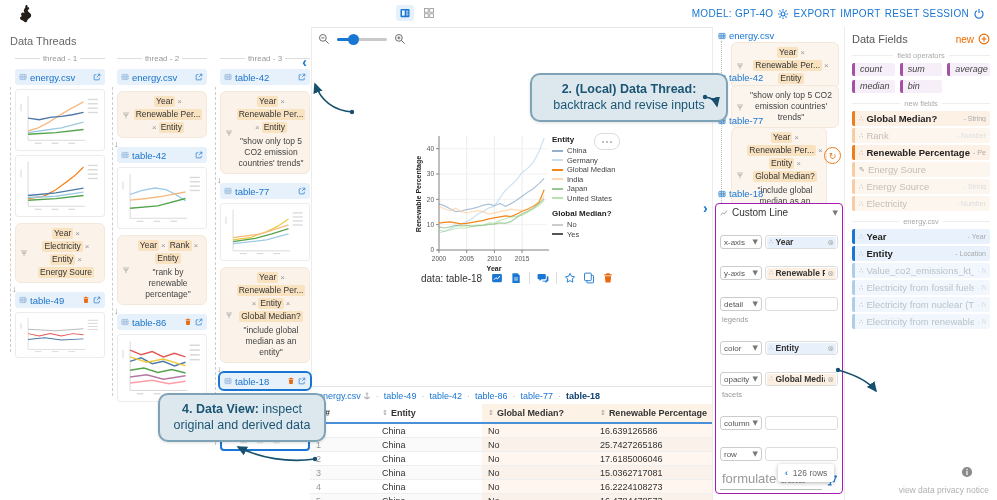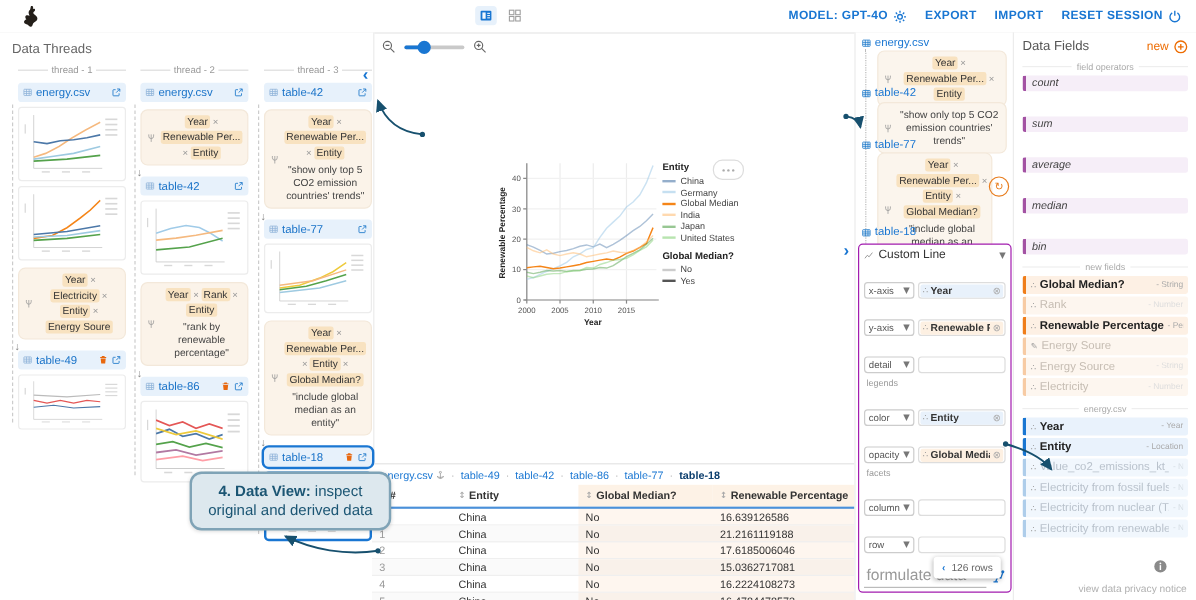--- a/index.html
+++ b/index.html
@@ -9,22 +9,22 @@
   .ic{width:12px;height:12px;flex:none}
   .ic8{width:8px;height:8px;flex:none}
 
   
   .topbar{position:absolute;left:0;top:0;width:997px;height:27px;background:#fff;
     border-bottom:1px solid #e6e6e6;display:flex;align-items:center;}
   .logo{margin-left:15px;width:22px;height:22px}
   .view-toggles{position:absolute;left:396px;top:5px;display:flex;gap:6px;align-items:center}
   .tgl{width:18px;height:16px;display:flex;align-items:center;justify-content:center;border-radius:3px}
   .tgl.sel{background:#e7f1fb}
-  .top-right{margin-left:auto;margin-right:12px;display:flex;align-items:center;gap:15px;
-    color:#1976d2;font-weight:bold;font-size:10px;letter-spacing:.3px}
+  .top-right{margin-left:auto;margin-right:12px;display:flex;align-items:center;gap:4px;
+    color:#1976d2;font-weight:normal;font-size:10px;letter-spacing:.3px}
   .top-btn{display:flex;align-items:center;gap:4px;cursor:pointer;color:#1976d2}
 
   
   .threads{position:absolute;left:0;top:27px;width:311px;height:473px;background:#fff;
     border-right:1px solid #ececec;}
   .threads-title{position:absolute;left:10px;top:8px;font-size:11px;color:#666}
   .collapse{position:absolute;right:4px;top:30px;color:#1976d2;font-size:14px;font-weight:bold;cursor:pointer;line-height:10px}
   .tcol{position:absolute;top:24px;width:97px;padding-left:7px;box-sizing:border-box;display:flex;flex-direction:column}
   .tcol::before{content:"";position:absolute;left:2px;top:36px;bottom:6px;border-left:1px dashed #ccc}
   .tc1{left:8px}.tc2{left:110px}.tc3{left:213px}
@@ -137,21 +137,21 @@
   .formulate .fin{flex:1;border-bottom:1px solid #bbb;font-size:13px;color:#999;padding:2px 2px 3px}
 
   
   .fields{position:absolute;left:845px;top:27px;width:152px;height:473px;background:#fff;
     box-sizing:border-box;padding:6px 7px}
   .df-head{display:flex;align-items:center;gap:4px}
   .df-title{flex:1;font-size:11px;color:#555}
   .df-new{font-size:10px;color:#ed6c02}
   .df-div{display:flex;align-items:center;gap:4px;font-size:7.5px;color:#aaa;margin:6px 0 3px;white-space:nowrap}
   .df-div::before,.df-div::after{content:"";flex:1;border-top:1px solid #eee}
-  .ops{display:grid;grid-template-columns:1fr;gap:21px 5px}
+  .ops{display:grid;grid-template-columns:1fr 1fr 1fr;gap:4px 5px}
   .op-chip{height:13px;background:#f6eef8;border-left:3px solid #a352a3;border-radius:2px;
     font-size:9px;font-style:italic;color:#444;padding-left:5px;line-height:13px;cursor:grab}
   .df-item{height:15px;margin-bottom:2px;border-radius:2px;display:flex;align-items:center;gap:3px;
     padding:0 4px;cursor:grab}
   .df-item .fnm{white-space:nowrap;overflow:hidden;font-size:9.5px;flex:none;max-width:108px}
   .df-item .fty{font-size:7px;color:#aaa;white-space:nowrap;overflow:hidden;flex:1;text-align:right}
   .df-item.orange.on{background:#fdf0e4;border-left:3px solid #ef7d1a}
   .df-item.orange.on .fnm{font-weight:bold;color:#222}
   .df-item.orange.off{background:#fdf6ef;border-left:3px solid #f7cba4}
   .df-item.orange.off .fnm{color:#c6bdb3}
@@ -709,20 +709,43 @@
         <span>Yes</span>
       </div>
     </div>
   <div class="dots-btn">
       <i></i>
       <i></i>
       <i></i>
     </div>
   <span class="chev-r">›</span>
 
+  <div class="datarow">
+    <span class="lbl">data: table-18</span>
+    <svg class="ic act" style="color:#1976d2">
+        <use href="#i-chartbox"></use>
+      </svg>
+    <svg class="ic act" style="color:#1976d2">
+        <use href="#i-doc"></use>
+      </svg>
+    <span class="isep"></span>
+    <svg class="ic act" style="color:#1976d2">
+        <use href="#i-comment"></use>
+      </svg>
+    <span class="isep"></span>
+    <svg class="ic act" style="color:#1976d2">
+        <use href="#i-star"></use>
+      </svg>
+    <svg class="ic act" style="color:#1976d2">
+        <use href="#i-copy"></use>
+      </svg>
+    <svg class="ic act" style="color:#e8680f">
+        <use href="#i-trash"></use>
+      </svg>
+  </div>
 
   <div class="dataview">
     <div class="tabs" id="tabs">
         <span class="tab">energy.csv<svg class="ic8" style="color: rgb(153, 153, 153);">
             <use href="#i-anchor"></use>
           </svg></span>
         <span class="tab-sep">·</span>
         <span class="tab">table-49</span>
         <span class="tab-sep">·</span>
         <span class="tab">table-42</span>
@@ -760,21 +783,21 @@
           <div class="td w0 idx">0</div>
           <div class="td w1">China</div>
           <div class="td w2 der">No</div>
           <div class="td w3 der">16.639126586</div>
           <div class="td w4">2000</div>
         </div>
         <div class="trow odd">
           <div class="td w0 idx">1</div>
           <div class="td w1">China</div>
           <div class="td w2 der">No</div>
-          <div class="td w3 der">21.2161119188</div>
+          <div class="td w3 der">25.7427265186</div>
           <div class="td w4">2001</div>
         </div>
         <div class="trow">
           <div class="td w0 idx">2</div>
           <div class="td w1">China</div>
           <div class="td w2 der">No</div>
           <div class="td w3 der">17.6185006046</div>
           <div class="td w4">2002</div>
         </div>
         <div class="trow odd">
@@ -1046,20 +1069,21 @@
           <span class="fty">- Number</span>
         </div>
         <div class="df-item blue off">
           <span class="tdots">∴</span>
           <span class="fnm">Electricity from renewables ...</span>
           <span class="fty">- Number</span>
         </div>
       </div>
   </div>
 
+  <div class="callout co2"><b>2. (Local) Data Thread:</b><span> backtrack and revise inputs</span></div>
   <div class="callout co4"><b>4. Data View:</b><span> inspect original and derived data</span></div>
 
   <svg class="overlay" width="997" height="500">
     <defs>
       <marker id="ah" markerWidth="8" markerHeight="8" refX="5.5" refY="3" orient="auto">
         <path d="M0,0 L6.5,3 L0,6 Z" fill="#17506e"></path>
       </marker>
     </defs>
     <g stroke="#17506e" stroke-width="1.6" fill="none">
       <circle cx="352" cy="112" r="2.2" fill="#17506e" stroke="none"></circle>

